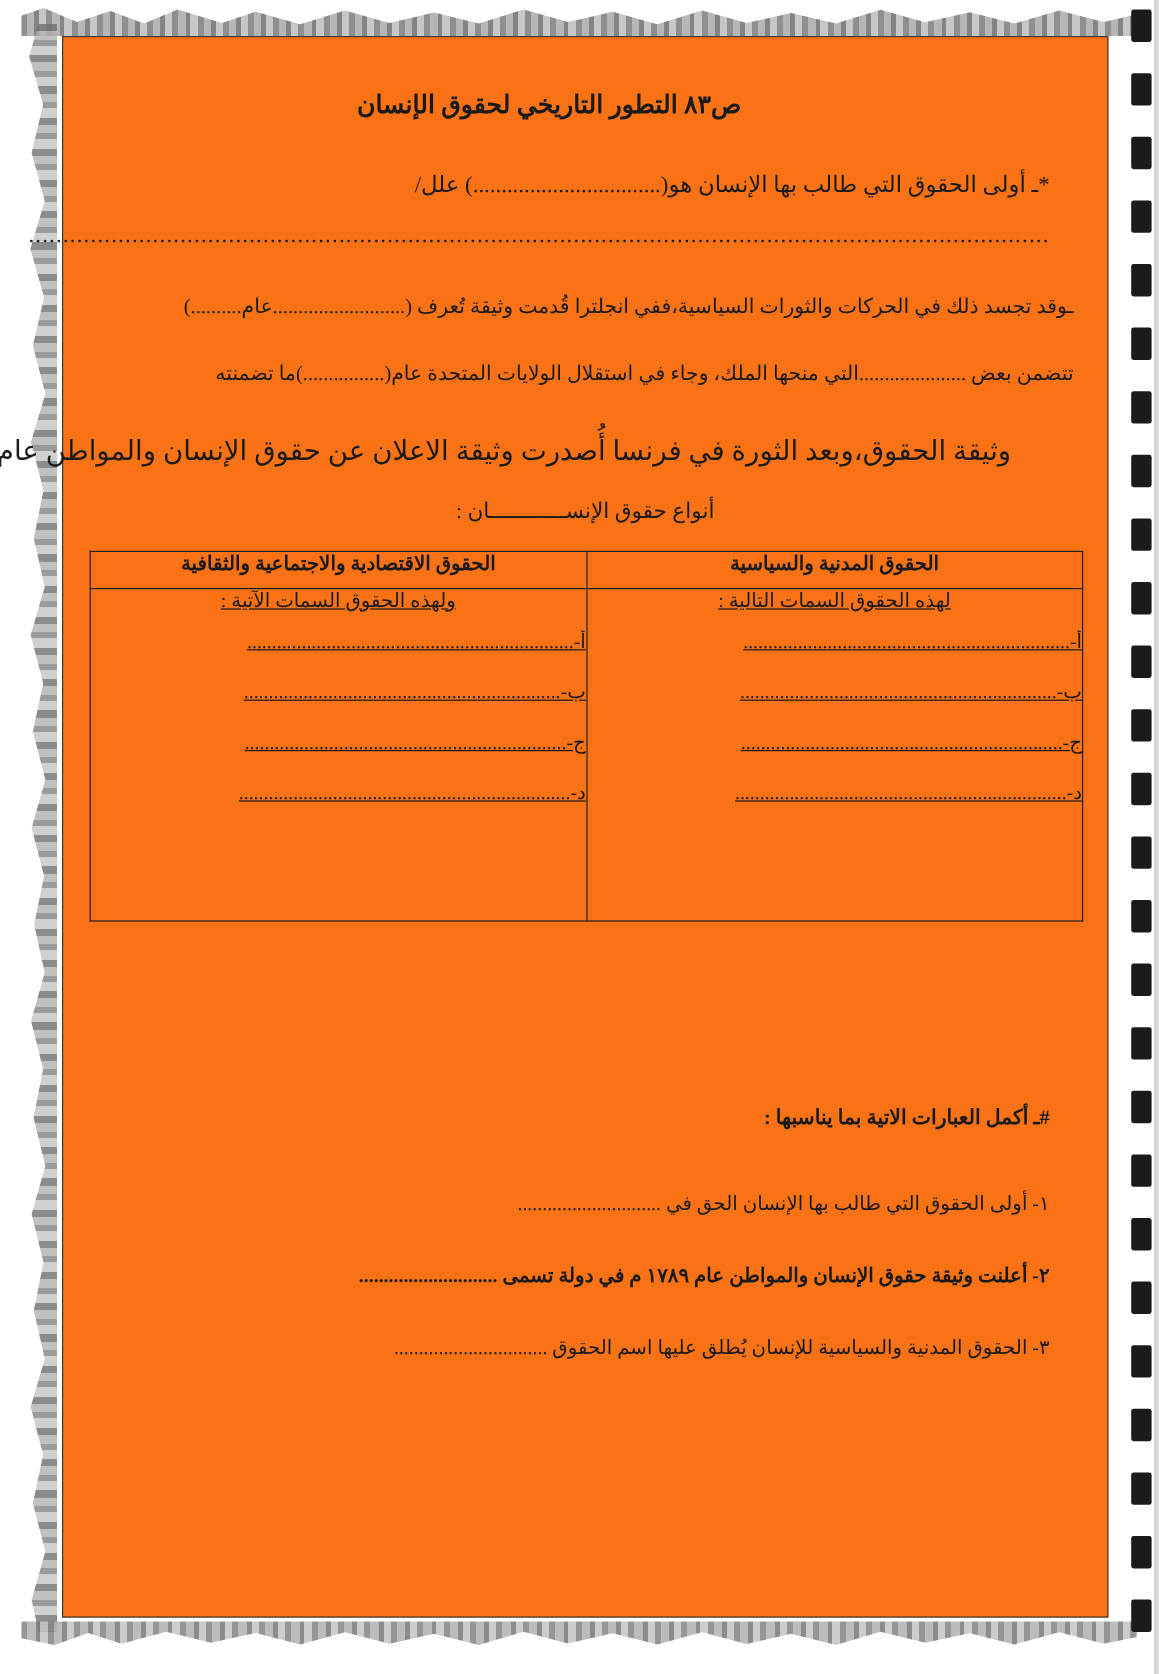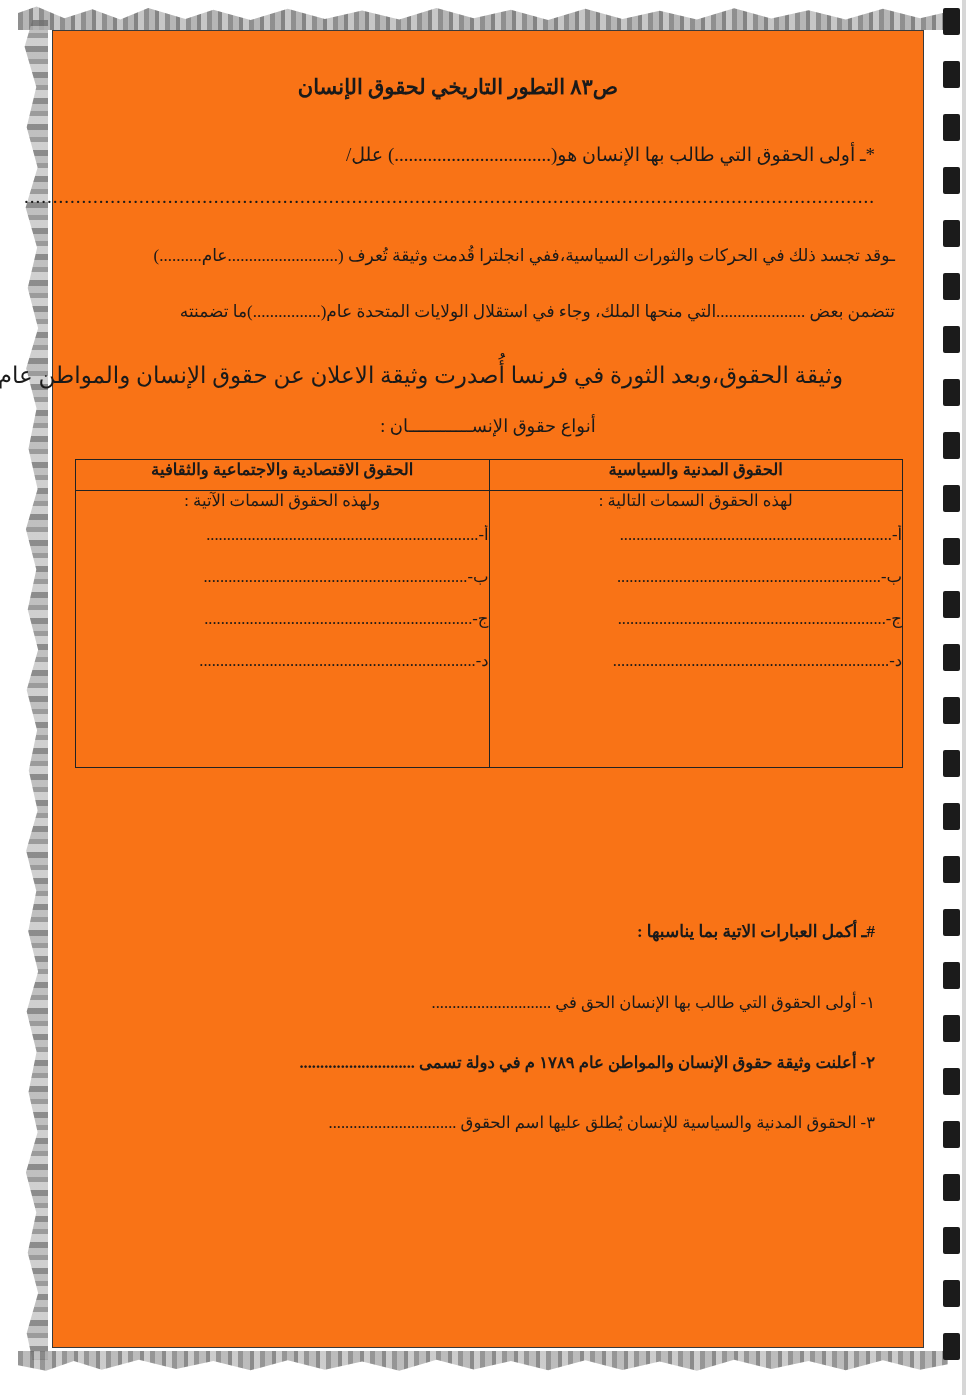--- a/index.html
+++ b/index.html
@@ -143,20 +143,21 @@
   }
   .rights-table th {
     height: 30px;
     font-size: 16.5px;
     font-weight: bold;
   }
   .col-body {
     height: 276px;
     padding: 14px 20px 10px 20px;
     font-size: 16.5px;
+    text-decoration: underline;
   }
   .col-intro {
     text-align: center;
     margin-bottom: 14px;
   }
   .item-row {
     margin-bottom: 22px;
     white-space: nowrap;
     overflow: hidden;
   }

